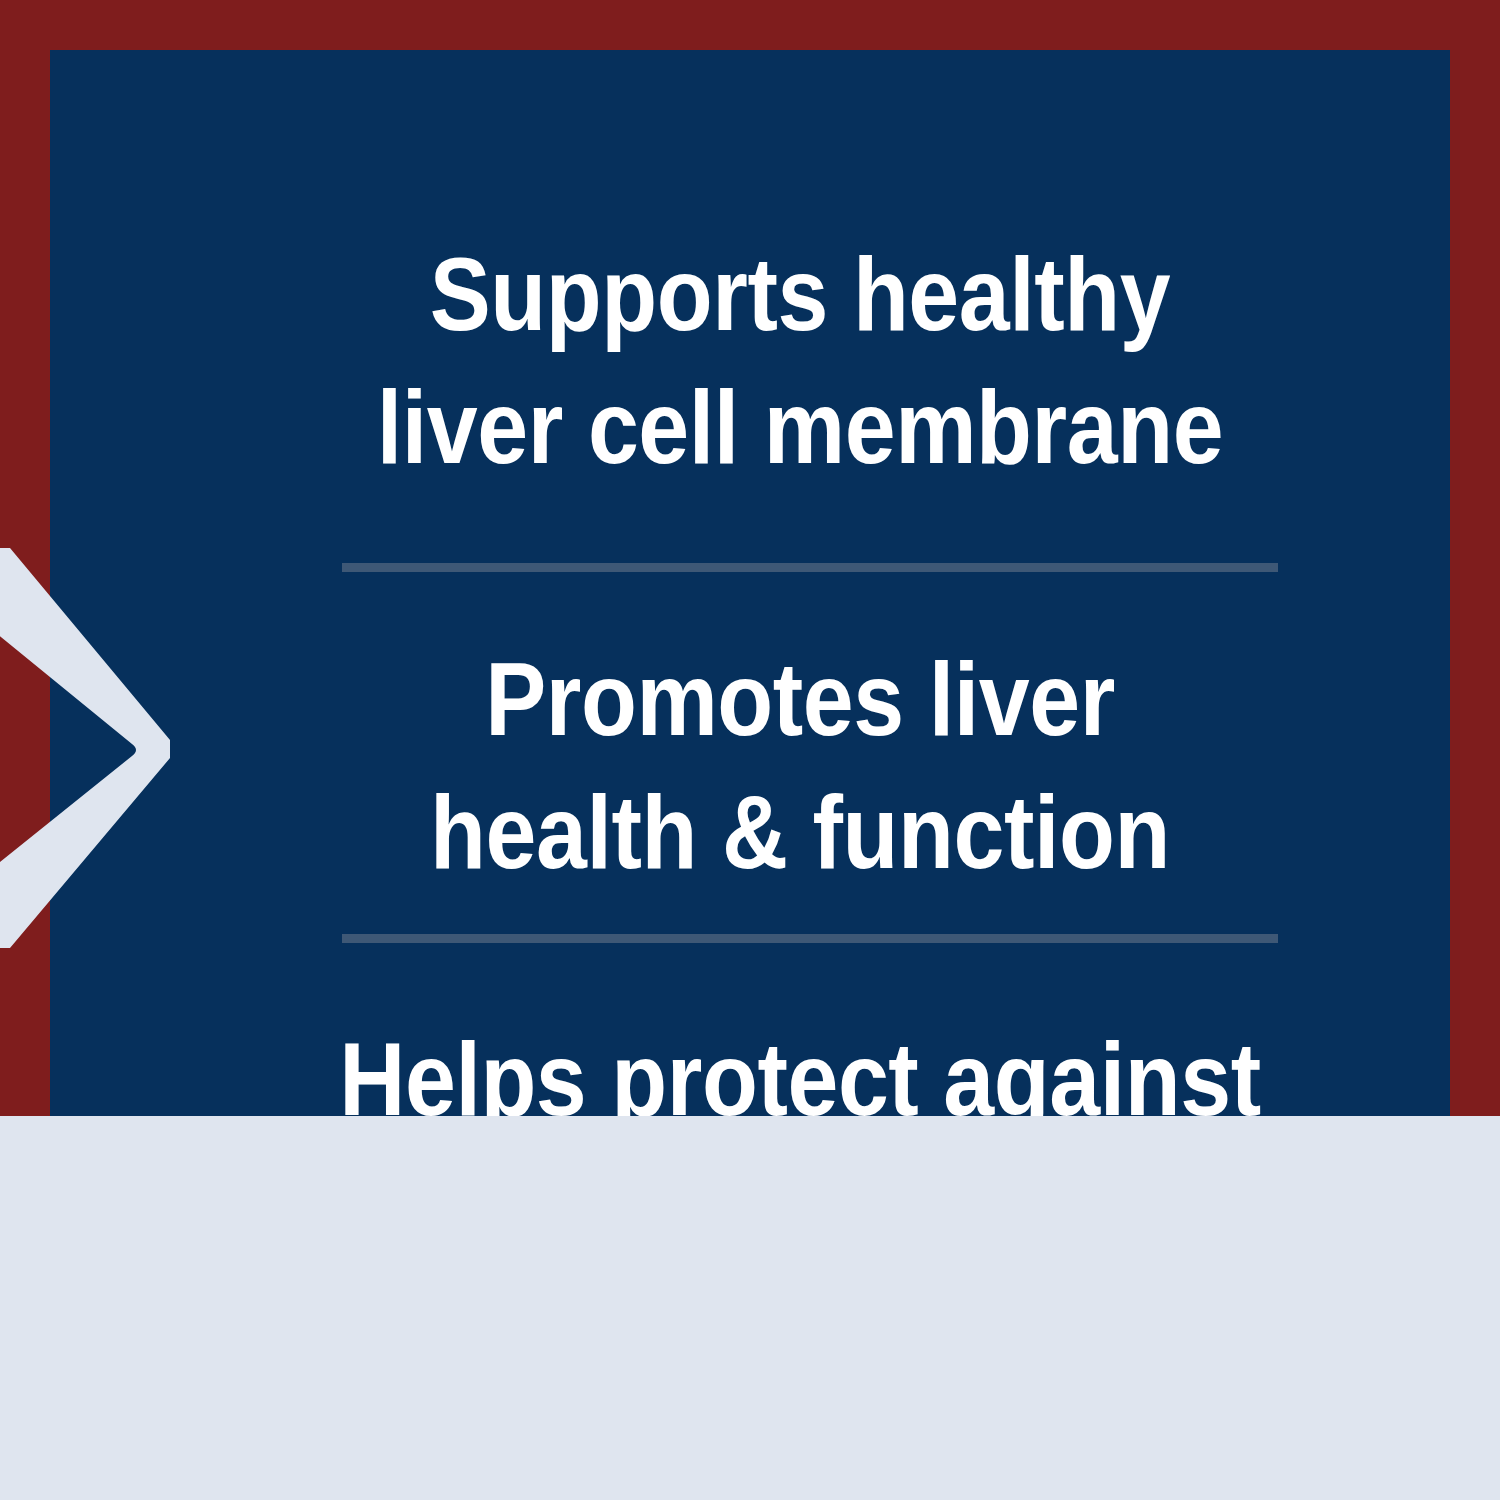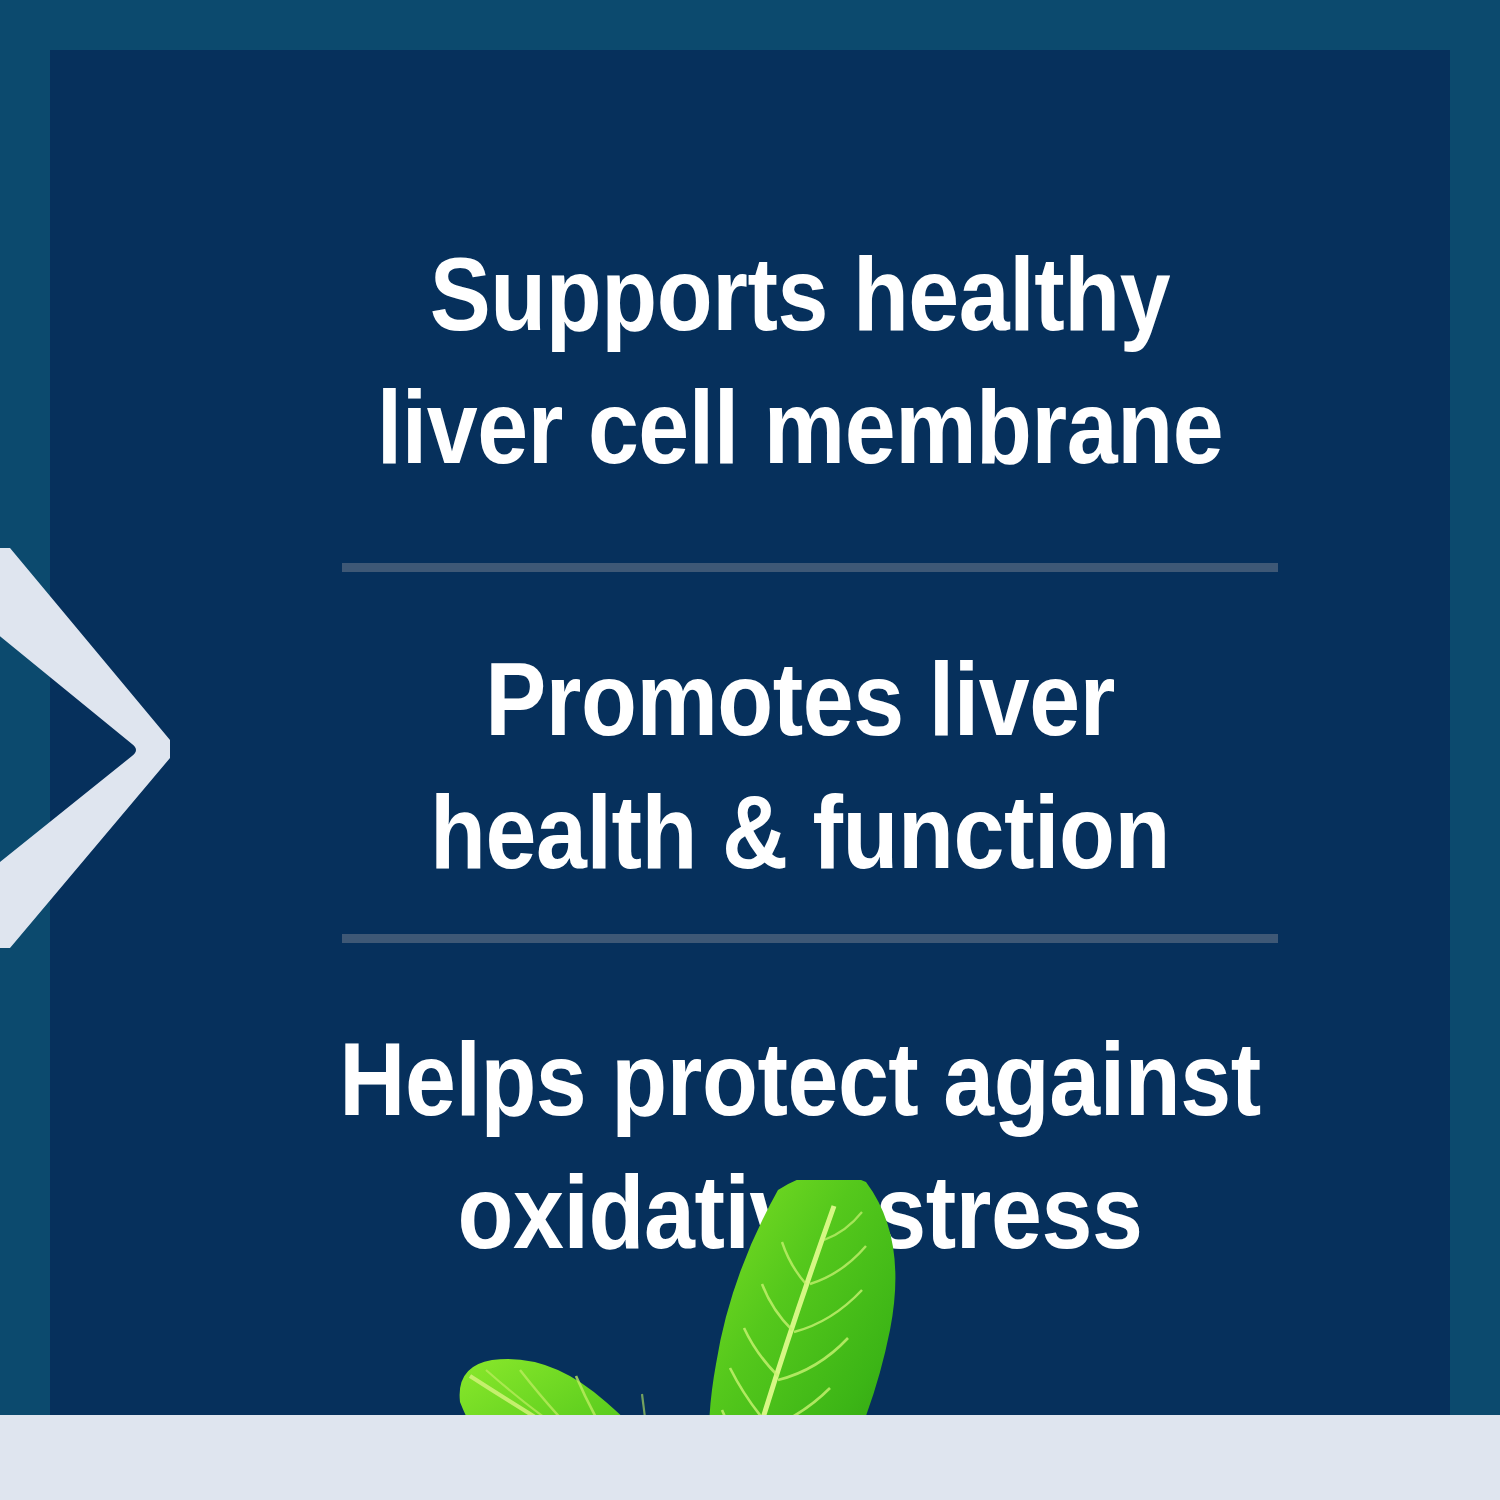--- a/index.html
+++ b/index.html
@@ -10,22 +10,22 @@
     width: 1500px;
     height: 1500px;
     background: #dfe5ef;
     font-family: "Liberation Sans", sans-serif;
     overflow: hidden;
   }
 
   #stage {
     position: relative;
     width: 1500px;
-    height: 1415px;
-    background: #0c4a6e;
+    height: 1116px;
+    background: #7f1d1d;
     overflow: hidden;
   }
 
   
   #panel {
     position: absolute;
     left: 50px;
     top: 50px;
     width: 1400px;
     height: 1400px;

